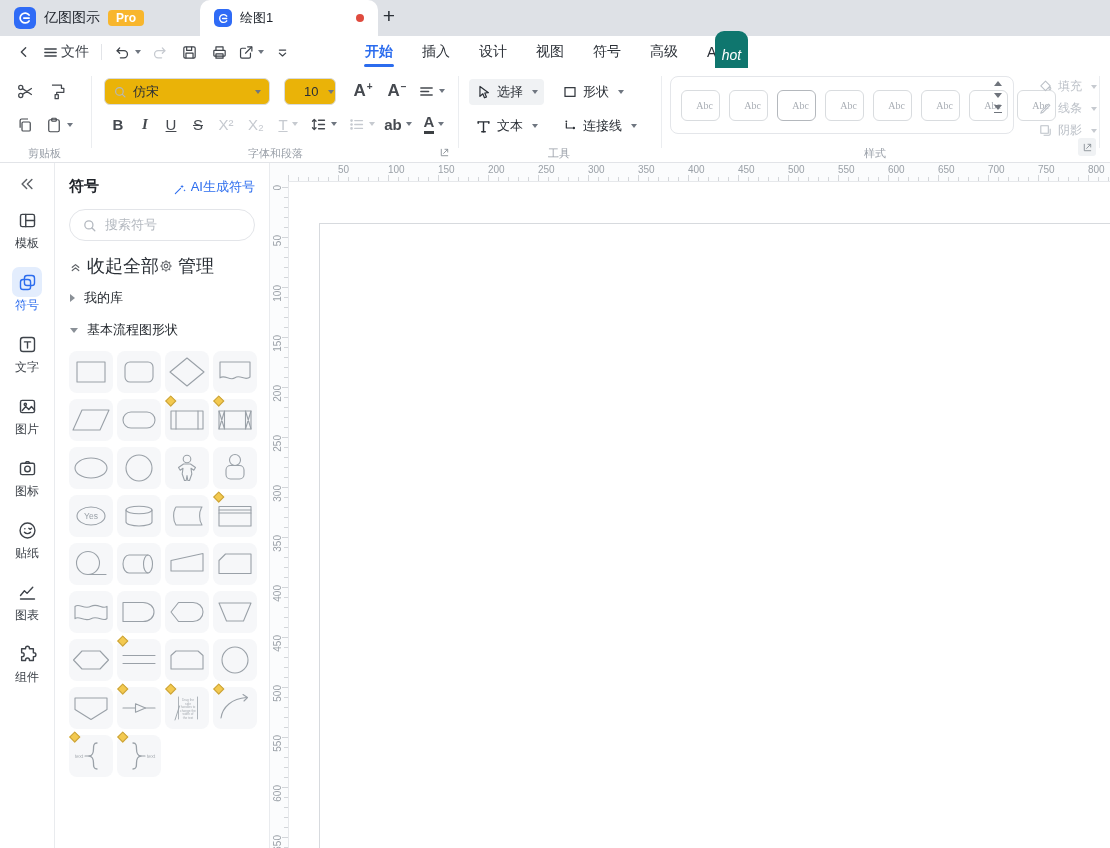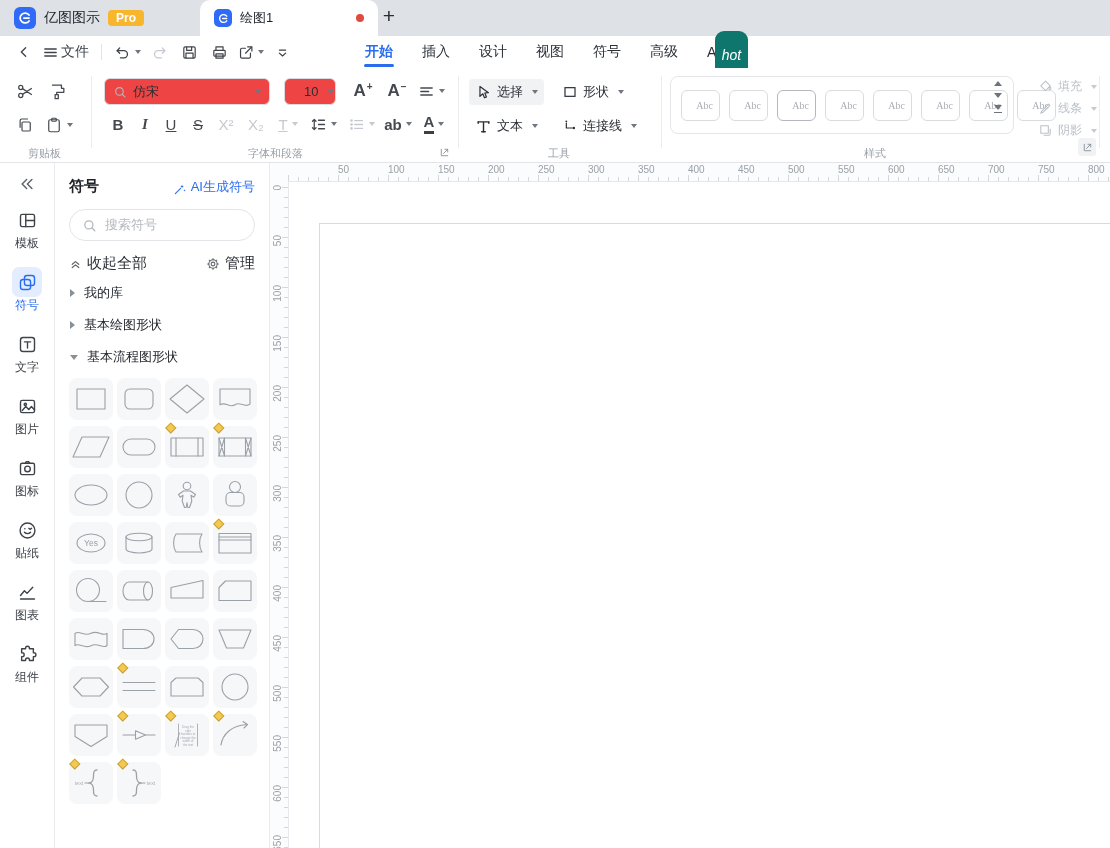--- a/index.html
+++ b/index.html
@@ -37,21 +37,21 @@
   .hot-badge{position:absolute;top:-7px;right:-27px;background:#0f766e;color:#fff;font-size:14px;font-style:italic;
              padding:16px 7px;border-radius:9px;}
 
   
   .ribbon{position:relative;height:94px;background:#fff;border-bottom:1px solid #e2e4e8;}
   .rdiv{position:absolute;top:8px;height:72px;width:1px;background:#ebedf0;}
   .g-label{position:absolute;top:78px;font-size:11px;color:#9aa0a9;}
   .rbtn{position:absolute;display:flex;align-items:center;justify-content:center;color:#45494f;}
   .rbtn.dis{color:#c6cad0;}
   .combo{position:absolute;border:1px solid #d8dbdf;border-radius:6px;height:27px;display:flex;align-items:center;
-         padding:0 8px;box-sizing:border-box;gap:6px;background:#ef4444;}
+         padding:0 8px;box-sizing:border-box;gap:6px;background:#eab308;}
   .combo .val{font-size:13px;color:#2a2f36;flex:1;}
   .glyph{font-size:15px;line-height:1;}
   .bigA{font-size:17px;font-weight:600;}
   .sup-sign{font-size:10px;font-weight:700;margin-left:1px;transform:translateY(-5px);display:inline-block;}
   .ital{font-family:"Liberation Serif",serif;font-style:italic;font-weight:600;}
   .undl{text-decoration:underline;}
   .strike{text-decoration:line-through;}
   .toolbtn{position:absolute;display:flex;align-items:center;gap:5px;font-size:13px;color:#2a2f36;height:26px;padding:0 6px;border-radius:4px;}
   .toolbtn.sel{background:#f0f2f4;}
   .style-box{position:absolute;left:670px;top:8px;width:344px;height:58px;border:1px solid #e4e6ea;border-radius:8px;
@@ -78,21 +78,21 @@
   .rail-label{font-size:12px;color:#3e434a;}
   .rail-item.active .rail-icon{background:#e3edfd;color:#2b6cee;}
   .rail-item.active .rail-label{color:#2b6cee;}
 
   .panel{width:215px;border-right:1px solid #e9ebee;box-sizing:border-box;padding-top:14px;flex:0 0 auto;overflow:hidden;}
   .panel-head{display:flex;align-items:center;justify-content:space-between;padding:0 14px;}
   .panel-title{font-size:15px;font-weight:700;color:#20242a;}
   .ai-link{display:flex;align-items:flex-end;gap:4px;color:#2b6cee;font-size:13px;}
   .search{margin:13px 14px 0;height:32px;border:1px solid #e3e5e9;border-radius:16px;display:flex;align-items:center;
           gap:8px;padding:0 12px;color:#b3b8bf;font-size:13px;box-sizing:border-box;}
-  .panel-ctl{display:flex;align-items:center;justify-content:space-between;padding:13px 14px 4px;font-size:15px;color:#2a2f36;}
+  .panel-ctl{display:flex;align-items:center;justify-content:flex-start;padding:13px 14px 4px;font-size:18px;color:#2a2f36;}
   .ctl-left,.ctl-right{display:flex;align-items:center;gap:5px;}
   .section{display:flex;align-items:center;gap:9px;height:32px;padding:0 15px;font-size:13px;color:#24292f;cursor:default;}
   .sec-caret{width:0;height:0;}
   .sec-caret.closed{border-top:4px solid transparent;border-bottom:4px solid transparent;border-left:5px solid #8a9097;}
   .sec-caret.open{border-left:4px solid transparent;border-right:4px solid transparent;border-top:5px solid #8a9097;}
   .grid{display:grid;grid-template-columns:repeat(4,44px);gap:6px 4px;padding:5px 0 0 14px;}
   .tile{position:relative;width:44px;height:42px;background:#f6f7f9;border-radius:8px;
         display:flex;align-items:center;justify-content:center;}
   .marker{position:absolute;left:2px;top:-2px;width:5.5px;height:5.5px;background:#f3c94f;border:1px solid #c9a23b;
           transform:rotate(45deg);}
@@ -522,24 +522,20 @@
               <circle cx="12" cy="12" r="7.2"></circle>
               <path d="M12,4.8 V2.8 M12,21.2 V19.2 M4.8,12 H2.8 M21.2,12 H19.2 M6.9,6.9 L5.5,5.5 M17.1,17.1 L18.5,18.5 M17.1,6.9 L18.5,5.5 M6.9,17.1 L5.5,18.5"></path>
             </svg>
           <span>管理</span>
         </span>
       </div>
       <div>
           <div class="section">
             <span class="sec-caret closed"></span>
             <span>我的库</span>
-          </div>
-          <div class="section">
-            <span class="sec-caret closed"></span>
-            <span>基本绘图形状</span>
           </div>
           <div class="section">
             <span class="sec-caret open"></span>
             <span>基本流程图形状</span>
           </div>
         </div>
       <div class="grid">
           <div class="tile">
             <svg width="44" height="42" viewBox="0 0 44 42" fill="none" stroke="#9aa1a8" stroke-width="1.1" stroke-linecap="round" stroke-linejoin="round">
               <rect x="8" y="11" width="28" height="20"></rect>

